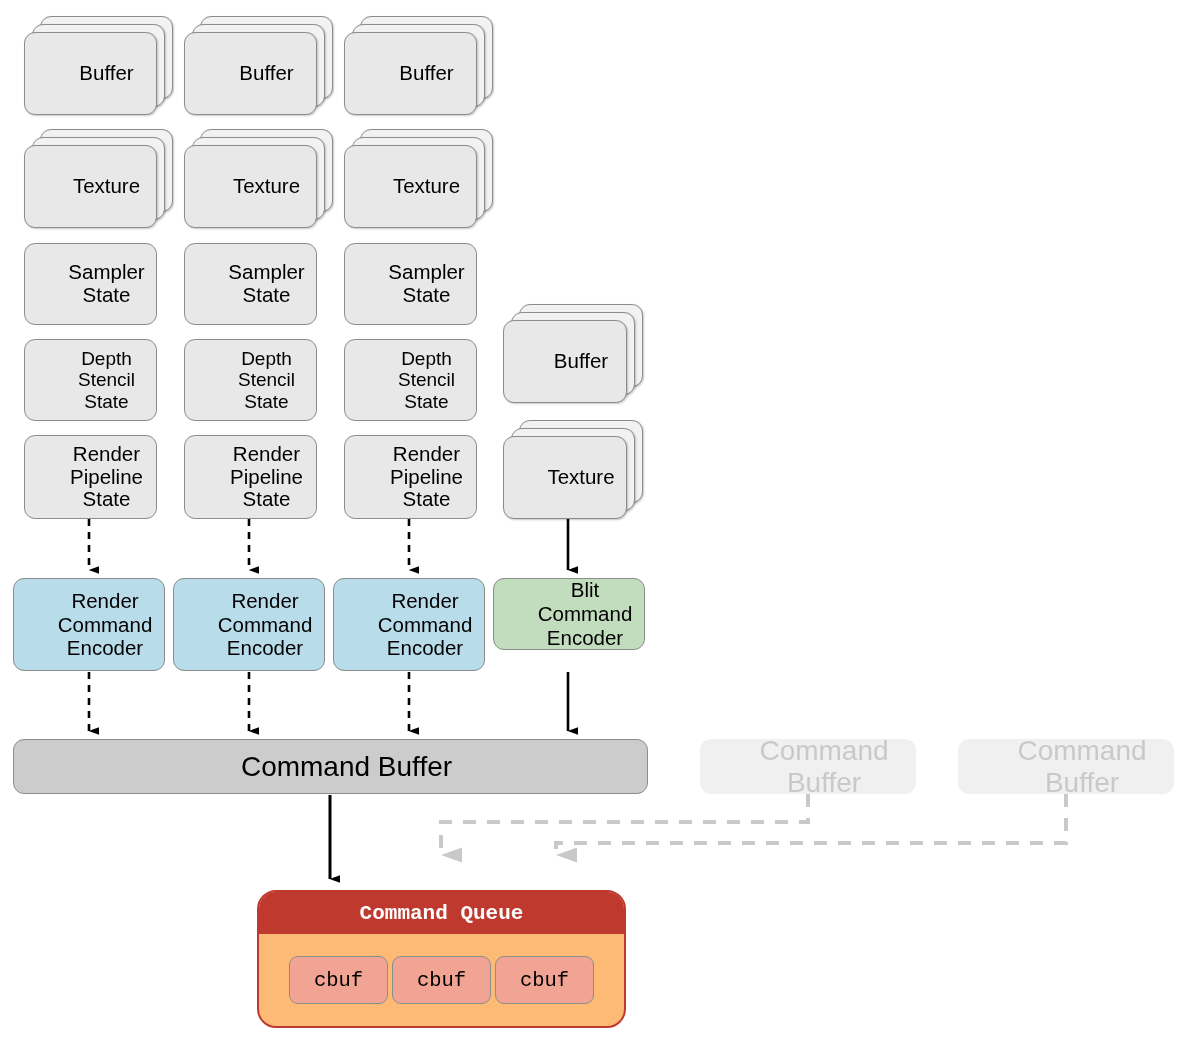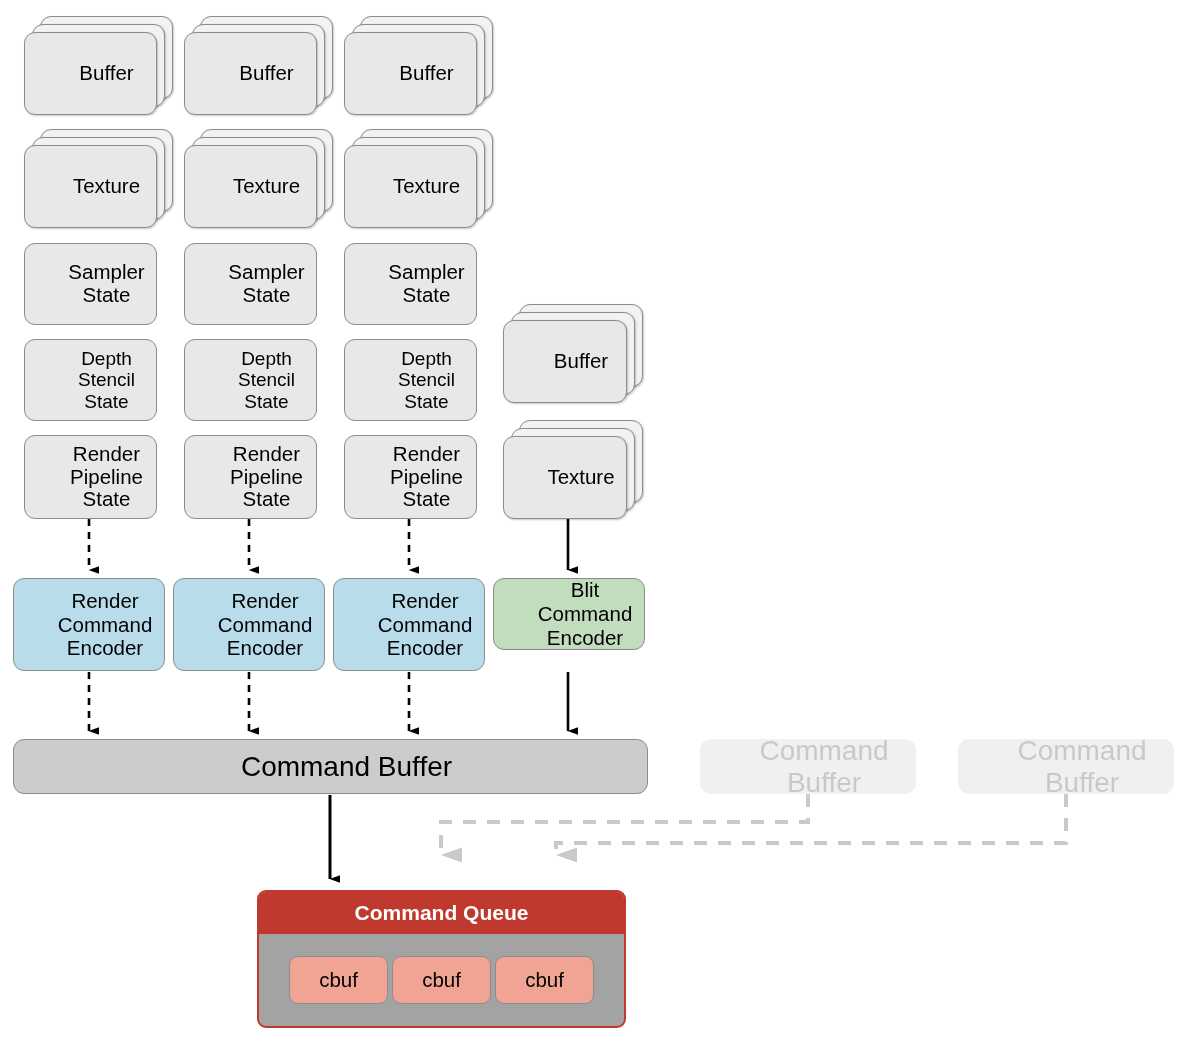--- a/index.html
+++ b/index.html
@@ -87,24 +87,25 @@
     background: #f0f0f0;
     border: 1.4px solid #f0f0f0;
     color: #c9c9c9;
   }
 
   
   .queue {
     position: absolute;
     box-sizing: border-box;
     border: 2.2px solid #c0392f;
-    border-radius: 9px;
-    background: #a3a3a3;
+    border-radius: 19px;
+    background: #fdba74;
     overflow: hidden;
     z-index: 6;
+    font-family: Liberation Mono, monospace;
   }
   .queue-header {
     height: 42px;
     background: #c0392f;
     color: #ffffff;
     font-size: 21px;
     font-weight: bold;
     display: flex;
     align-items: center;
     justify-content: center;

